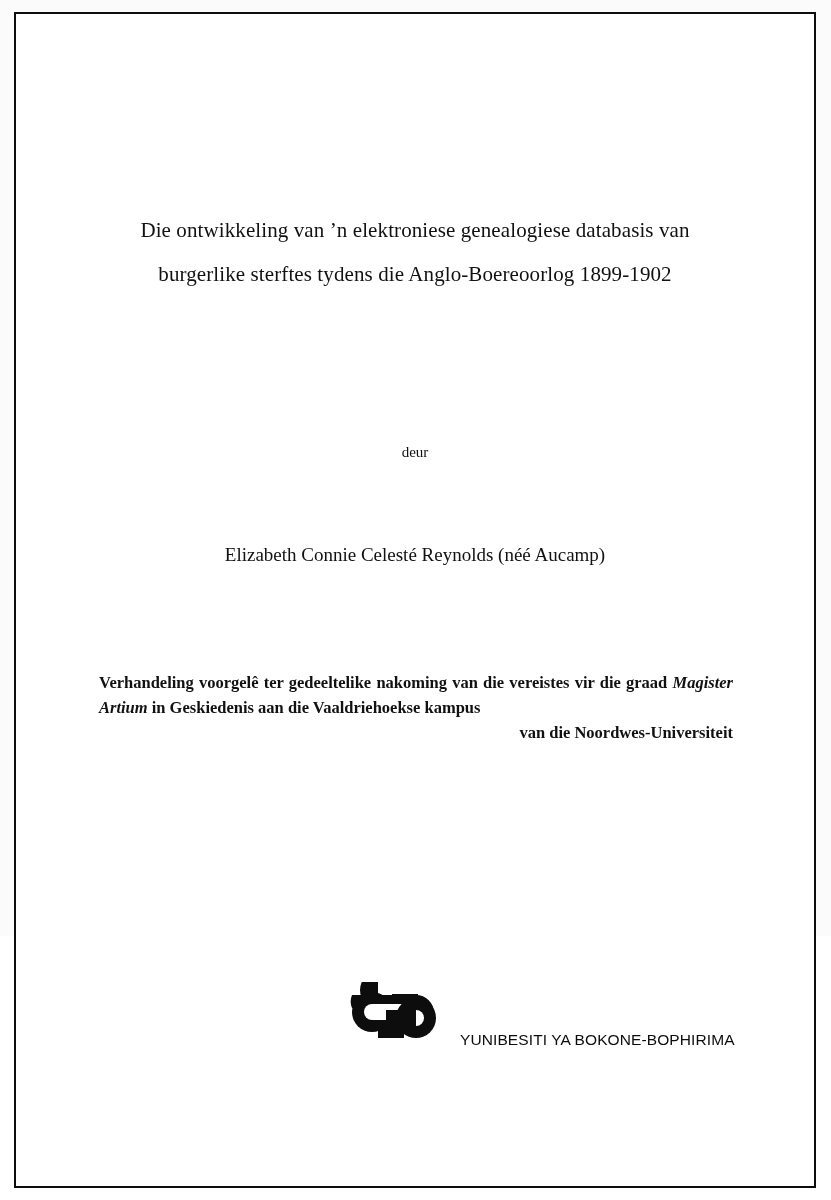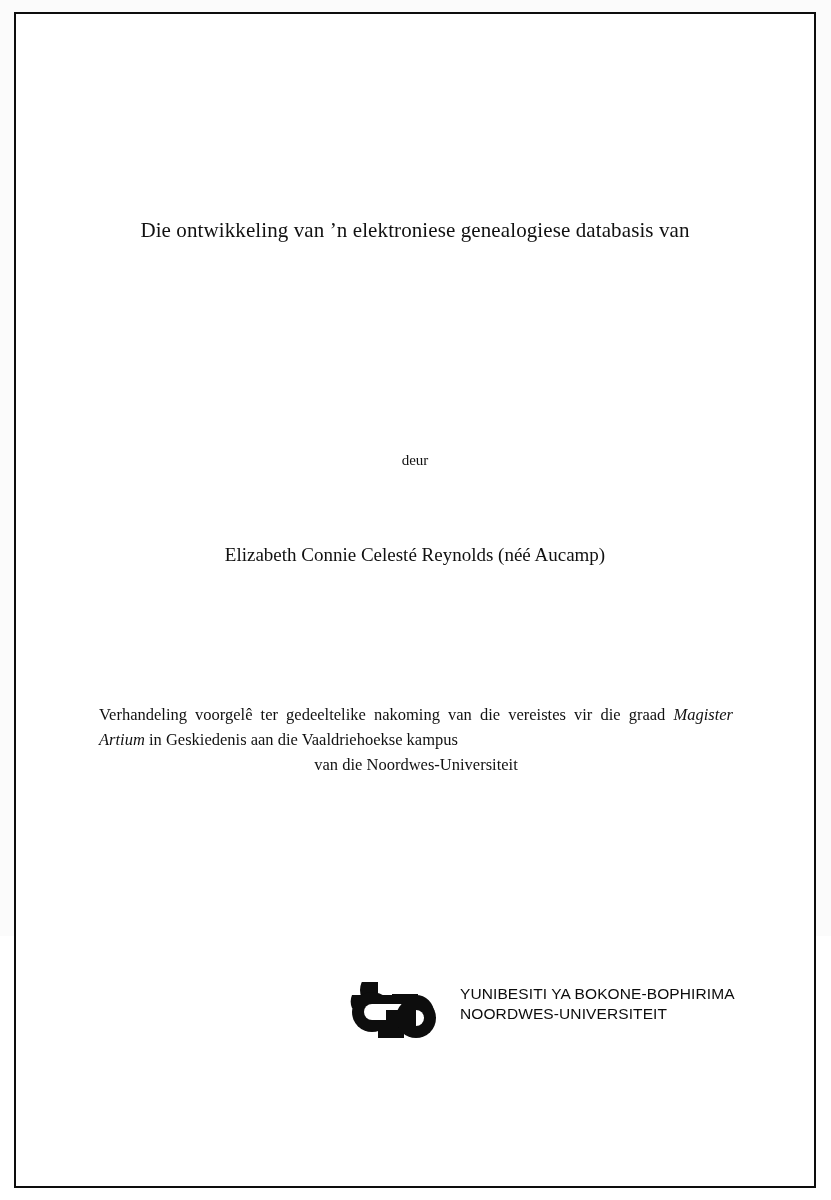--- a/index.html
+++ b/index.html
@@ -54,41 +54,41 @@
     display: block;
     white-space: nowrap;
   }
   .deur {
     position: absolute;
     top: 432px;
     left: 0;
     width: 650px;
     text-align: center;
     font-size: 15px;
-    margin-top: 8px;
   }
   .author {
     position: absolute;
     top: 532px;
     left: 0;
     width: 650px;
     text-align: center;
     font-size: 19px;
   }
   .degree-block {
     position: absolute;
-    top: 690px;
+    top: 658px;
     left: 9px;
     width: 634px;
     font-size: 16.5px;
     line-height: 25px;
     text-align: justify;
+    font-weight: bold;
   }
   .degree-block .last {
-    text-align: center;
+    text-align: right;
   }
   .degree-block .italic {
     font-style: italic;
   }
   .supervisor-block {
     position: absolute;
     top: 888px;
     left: 9px;
     width: 500px;
     font-size: 17px;
@@ -115,32 +115,34 @@
     top: 4px;
     font-family: "Liberation Sans", sans-serif;
     font-size: 15.5px;
     line-height: 19.5px;
     letter-spacing: 0.1px;
     color: #0c0c0c;
     white-space: nowrap;
   }
   .logo-text span {
     display: block;
+    margin-top: 46px;
   }
 </style>
 </head>
 <body>
 
 <div class="page">
   <div class="scan-frame"></div>
 
   <div class="content">
 
     <div class="title-block">
       <span class="title-line">Die ontwikkeling van ’n elektroniese genealogiese databasis van</span>
+      <span class="title-line">burgerlike sterftes tydens die Anglo-Boereoorlog 1899-1902</span>
     </div>
 
     <div class="deur">deur</div>
 
     <div class="author">Elizabeth Connie Celesté Reynolds (néé Aucamp)</div>
 
     <div class="degree-block">
       <span>Verhandeling voorgelê ter gedeeltelike nakoming van die vereistes vir die graad </span><span class="italic">Magister Artium</span><span> in Geskiedenis aan die Vaaldriehoekse kampus</span>
       <div class="last">van die Noordwes-Universiteit</div>
     </div>
@@ -154,18 +156,17 @@
         <circle cx="30" cy="30" r="8" fill="#ffffff"></circle>
         <rect x="30" y="22" width="34" height="16" fill="#ffffff"></rect>
         <circle cx="74" cy="36" r="20" fill="#0d0d0d"></circle>
         <circle cx="74" cy="36" r="8" fill="#ffffff"></circle>
         <rect x="44" y="28" width="30" height="16" fill="#0d0d0d"></rect>
         <rect x="50" y="12" width="26" height="10" fill="#0d0d0d"></rect>
         <rect x="36" y="46" width="26" height="10" fill="#0d0d0d"></rect>
       </svg>
       <div class="logo-text">
         <span>YUNIBESITI YA BOKONE-BOPHIRIMA</span>
-        <span>NOORDWES-UNIVERSITEIT</span>
       </div>
     </div>
 
   </div>
 </div>
 
 </body></html>

